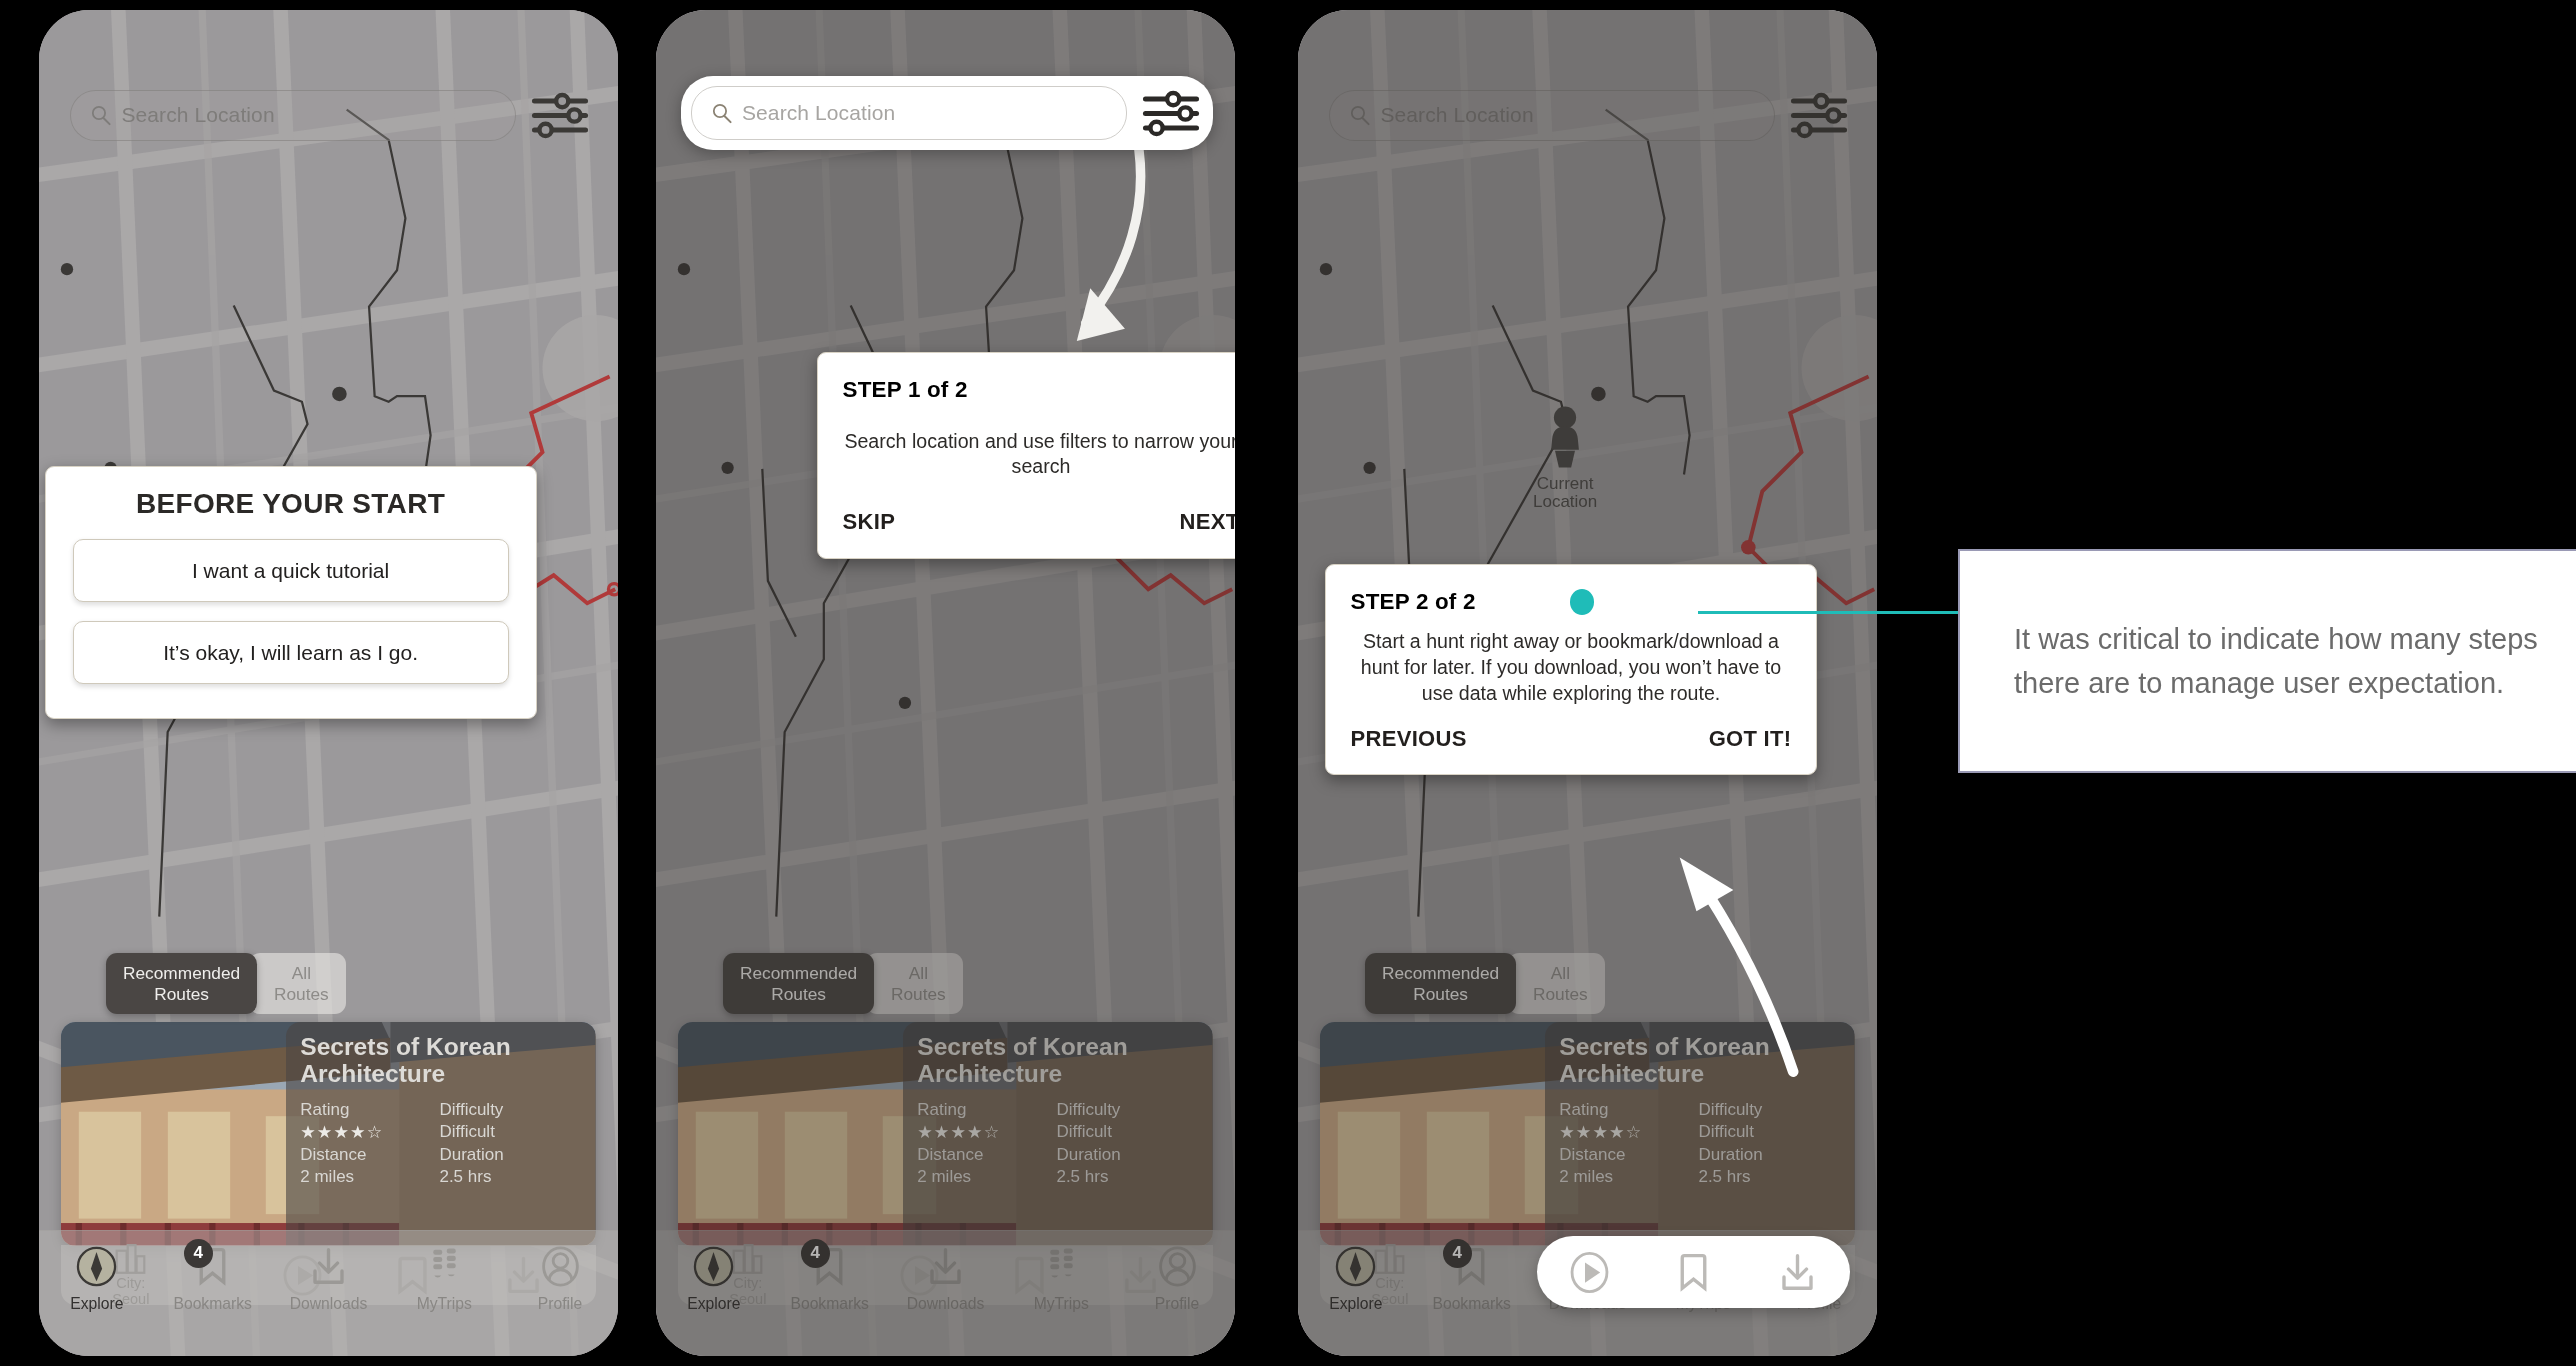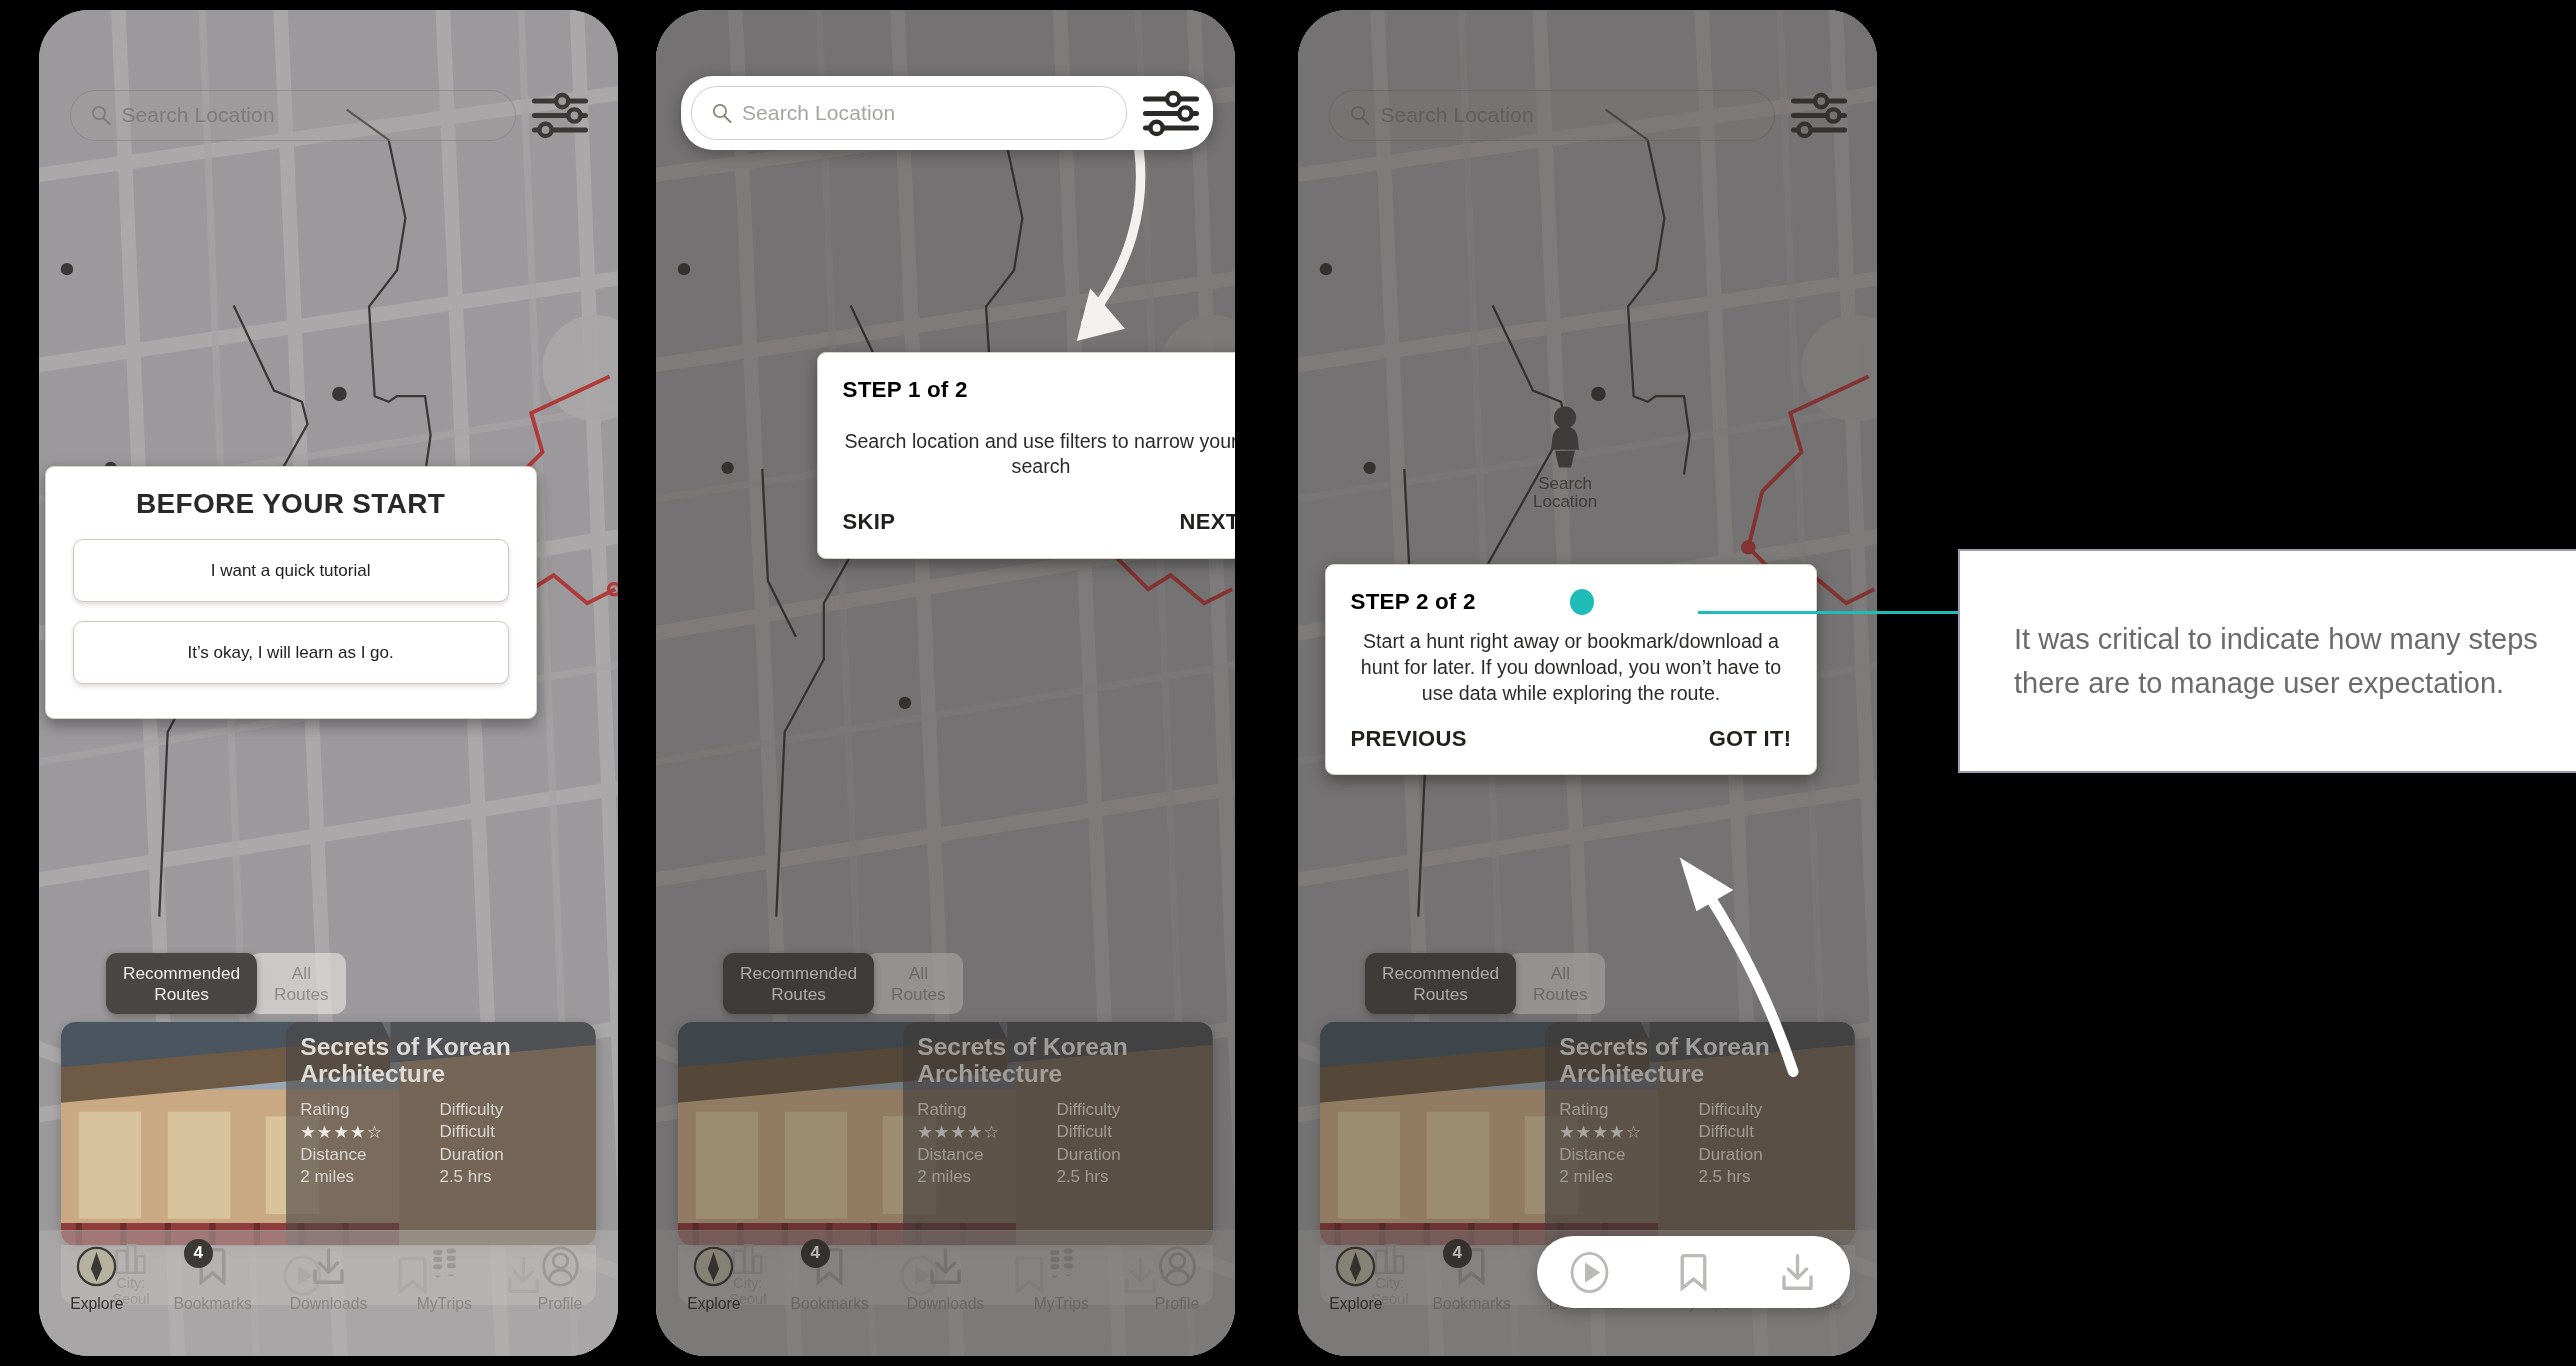--- a/index.html
+++ b/index.html
@@ -131,21 +131,21 @@
     position:absolute; background:#fff; border-radius:9px; z-index:40;
     box-shadow:0 5.6px 14.5px rgba(0,0,0,.35);
     border:1.1px solid #d8d2c4;
   }
   #beforeDialog { left:5.6px; top:456px; width:492px; padding:21px 27px 34px; }
   #beforeDialog .dtitle { text-align:center; font-size:28px; font-weight:700; color:#2b2927; letter-spacing:0.3px; }
   .optbtn {
     margin-top:19px; height:63px; border-radius:10px;
     border:1.1px solid #cfc9bb; background:#fff;
     display:flex; align-items:center; justify-content:center;
-    font-size:17px; color:#232120;
+    font-size:21px; color:#232120;
     box-shadow:0 2.2px 5.6px rgba(0,0,0,.13);
   }
 
   .tooltip { padding:23.5px 24.6px 22.4px; }
   #tip1 { left:161px; top:342px; width:448px; }
   #tip2 { left:27px; top:554px; width:492px; }
   .tipstep { font-size:22.4px; font-weight:700; color:#000000; letter-spacing:0.2px; }
   .tipbody { margin-top:21px; font-size:19.6px; line-height:1.32; color:#2d2b29; text-align:center; }
   #tip1 .tipbody { margin-top:26px; margin-bottom:29px; }
   #tip2 .tipbody { margin-top:14.5px; margin-bottom:19px; }
@@ -663,21 +663,21 @@
         <circle cx="28" cy="70" r="11" fill="#9b999b" stroke="#3b3936" stroke-width="8"></circle>
       </svg>
     </div>
 
     <div class="curloc">
       <svg class="picon" viewBox="0 0 90 116">
         <circle cx="45" cy="22" r="20" fill="#4a4846"></circle>
         <path d="M22 60 q2 -22 23 -22 q21 0 23 22 l2 20 H20 Z" fill="#4a4846"></path>
         <path d="M27 82 H63 L56 112 H34 Z" fill="#4a4846"></path>
       </svg>
-      <div class="plabel">Search
+      <div class="plabel">Current
 Location</div>
     </div>
 
     <div class="tabs">
       <div class="tab active">Recommended
 Routes</div>
       <div class="tab inactive">All
 Routes</div>
     </div>
 

